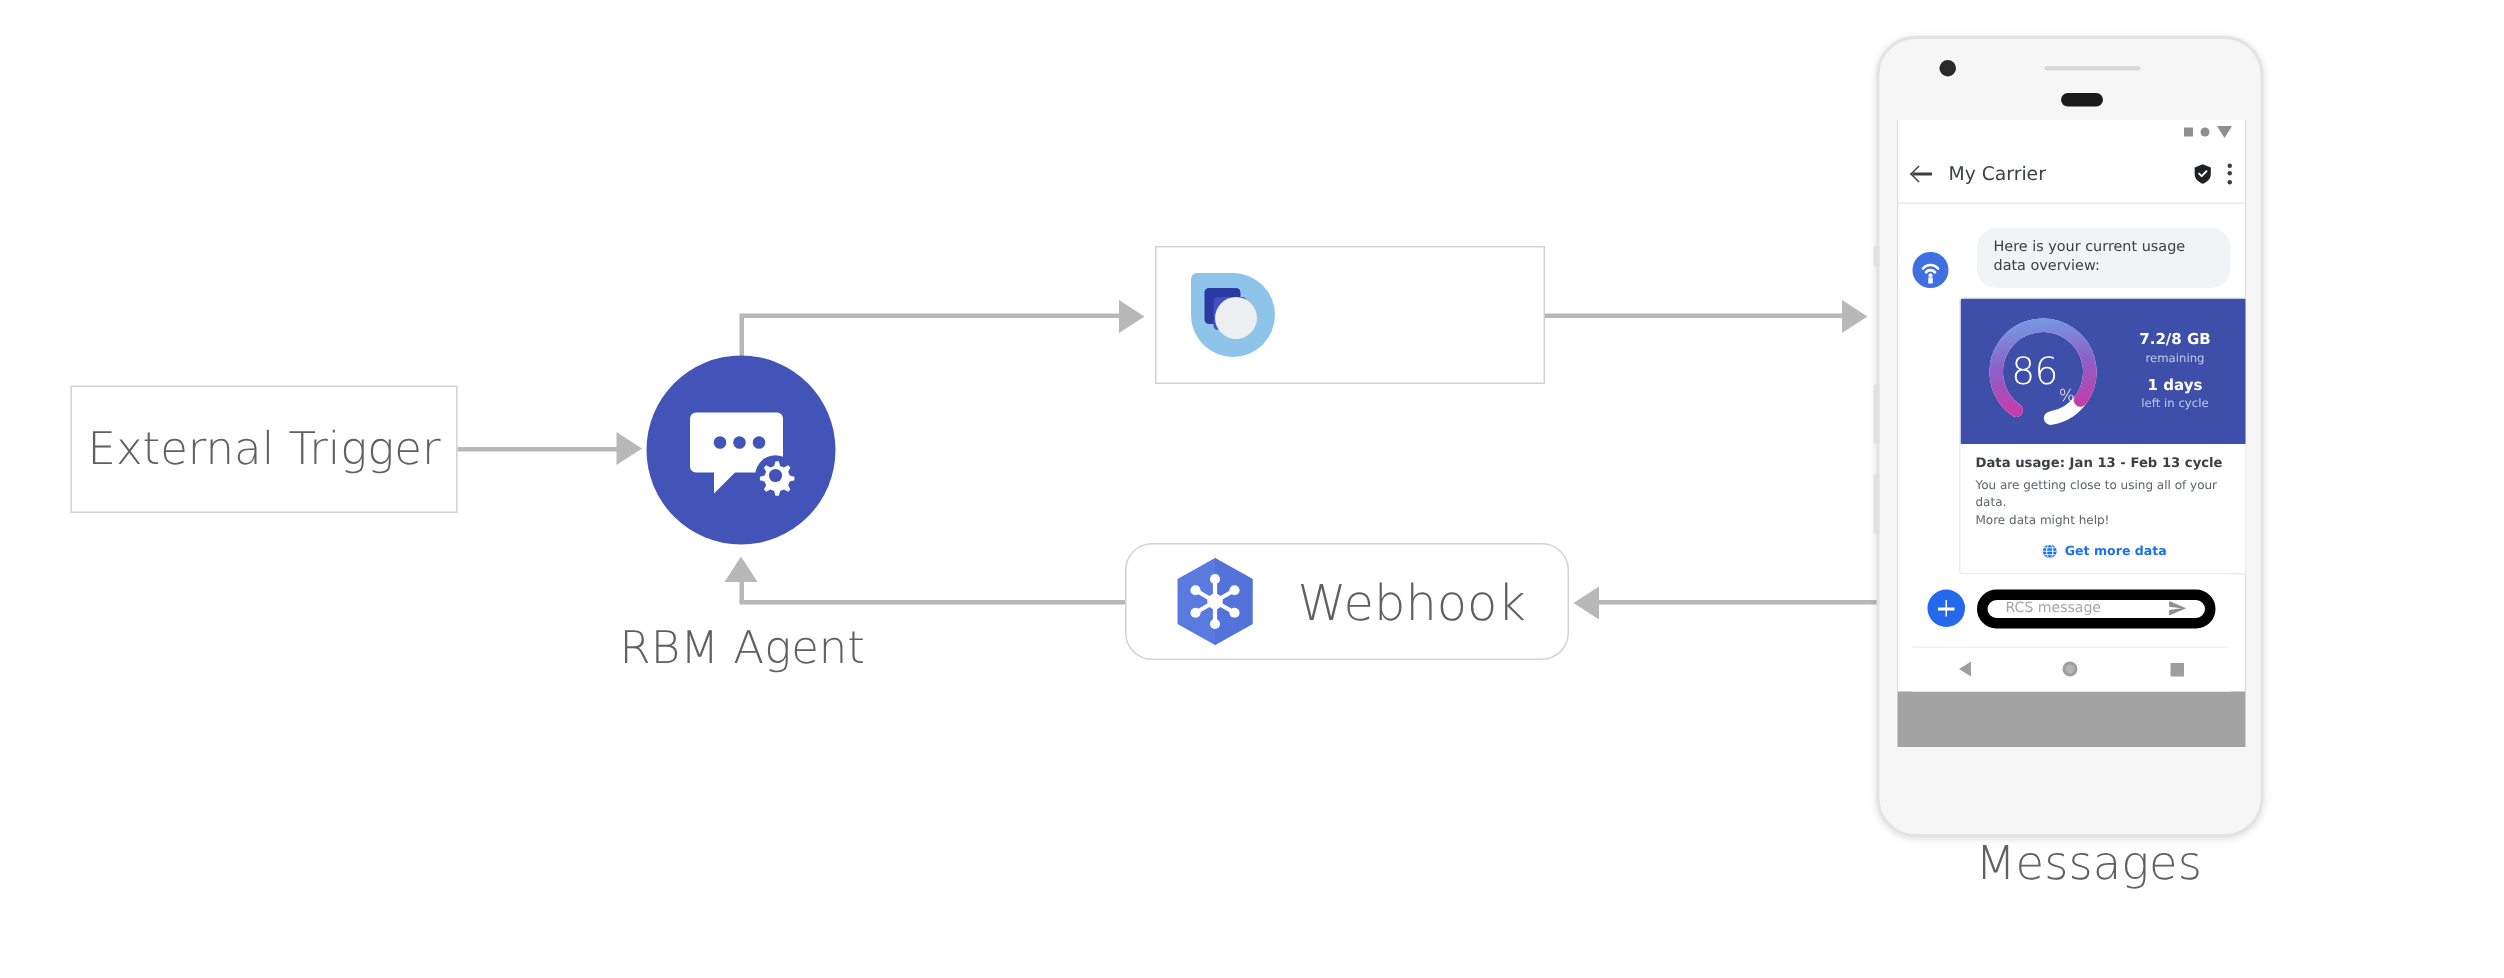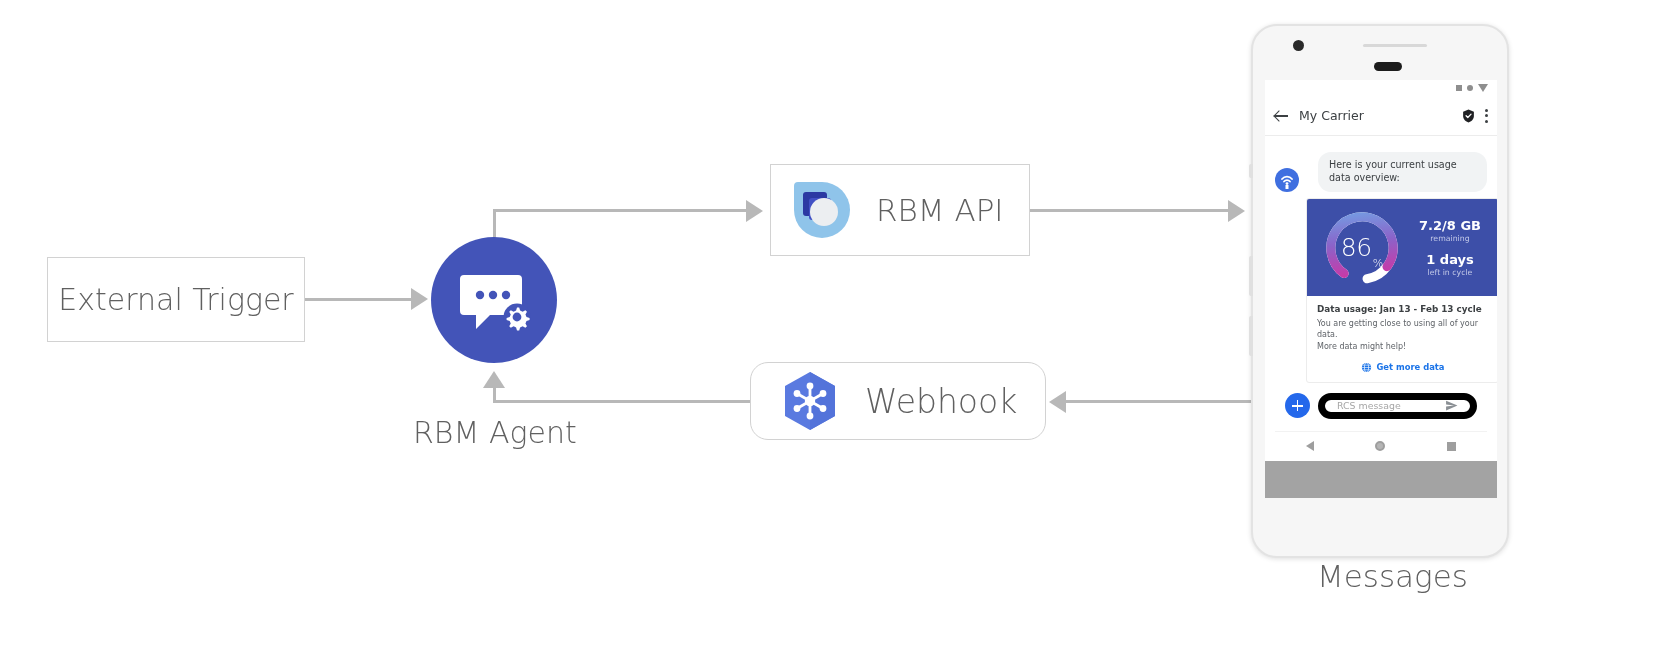--- a/index.html
+++ b/index.html
@@ -106,21 +106,21 @@
     display:flex; align-items:center; justify-content:center;
     color:#fff; font-family:"DejaVu Sans", sans-serif; font-weight:300;
   }
   #gauge-pct .num{ font-size:25px; letter-spacing:-.5px;}
   #gauge-pct .unit{ font-size:11px; align-self:flex-end; margin-bottom:19px; margin-left:1px;}
   #hero-right{
     position:absolute; right:0; top:0; width:96px; height:97px;
     display:flex; flex-direction:column; justify-content:center; align-items:center;
     color:#fff; text-align:center; gap:9px;
   }
-  .hero-stat .big{ font-size:13px; font-weight:bold; font-family:"DejaVu Sans", sans-serif; line-height:1.25;}
+  .hero-stat .big{ font-size:10px; font-weight:bold; font-family:"DejaVu Sans", sans-serif; line-height:1.25;}
   .hero-stat .sub{ font-size:7.8px; color:#c3c9e8; font-family:"DejaVu Sans", sans-serif;}
   #card-body{ padding:8px 10px 9px 10px;}
   #card-title{ font-size:8.8px; font-weight:bold; color:#3c4043; font-family:"DejaVu Sans", sans-serif; margin-bottom:4px;}
   #card-desc{ font-size:8px; color:#5f6368; line-height:1.45; font-family:"DejaVu Sans", sans-serif;}
   #card-action{
     display:flex; align-items:center; justify-content:center; gap:5px;
     margin-top:9px; color:#1a73e8; font-size:8.4px; font-weight:bold;
     font-family:"DejaVu Sans", sans-serif;
   }
   
@@ -190,21 +190,20 @@
   </div>
   <div class="free-label" style="left:413px;top:415px;font-size:30px;">RBM Agent</div>
 
   <div class="node-box" style="left:770px;top:164px;width:260px;height:92px;padding-left:19px;gap:22px;">
     <svg width="64" height="64" viewBox="0 0 64 64">
       <path d="M32 4 A28 28 0 1 1 4 32 L4 8 A4 4 0 0 1 8 4 Z" fill="#8fc4ea"></path>
       <path d="M16 14 h18 a3 3 0 0 1 3 3 v18 a3 3 0 0 1 -3 3 h-18 a3 3 0 0 1 -3 -3 v-18 a3 3 0 0 1 3 -3 z" fill="#2b39a3"></path>
       <path d="M22 20 h16 a3 3 0 0 1 3 3 v16 a3 3 0 0 1 -3 3 h-16 a3 3 0 0 1 -3 -3 v-16 a3 3 0 0 1 3 -3 z" fill="#4150c4"></path>
       <circle cx="34" cy="34" r="14" fill="#eceef1"></circle>
     </svg>
-    <span class="node-label" style="font-size:31px;">RBM API</span>
   </div>
 
   <div class="node-box" style="left:750px;top:362px;width:296px;height:78px;padding-left:24px;gap:20px;border-radius:18px;">
     <svg width="70" height="70" viewBox="0 0 70 70">
       <path d="M35 6 L60 20 L60 50 L35 64 L10 50 L10 20 Z" fill="#5a7ae0"></path>
       <path d="M35 6 L60 20 L60 50 L35 64 Z" fill="#5373da"></path>
       <g fill="#ffffff">
         <circle cx="35" cy="35" r="5.2"></circle>
         <circle cx="35" cy="20" r="3.4"></circle>
         <circle cx="35" cy="50" r="3.4"></circle>

